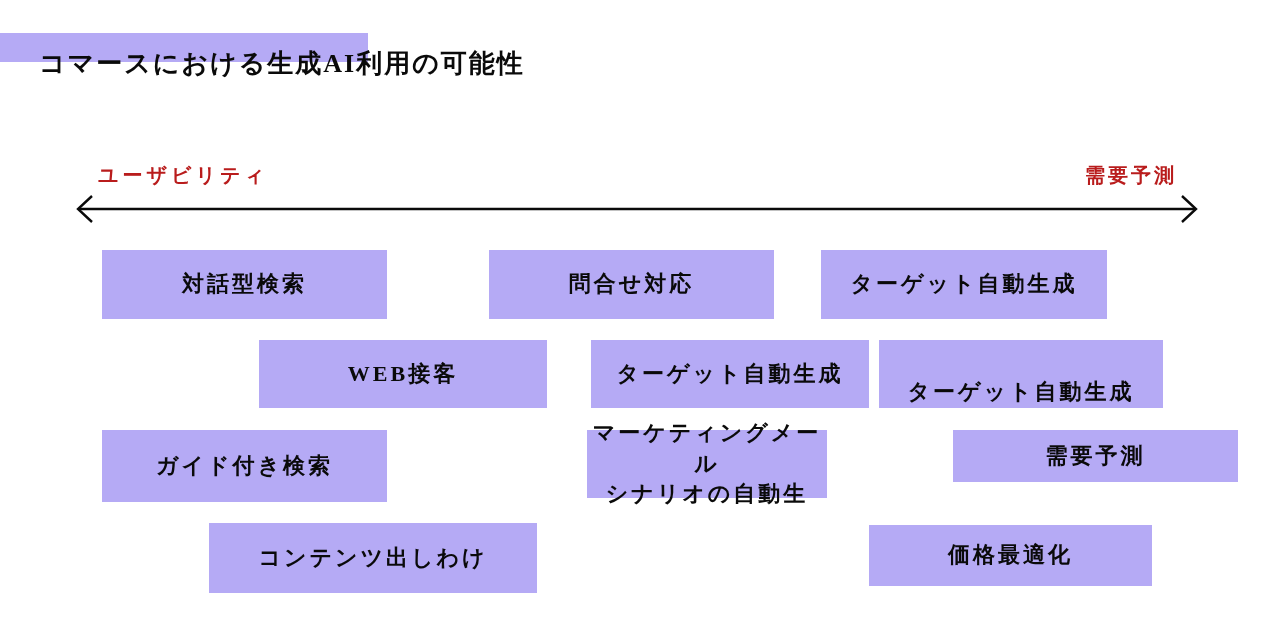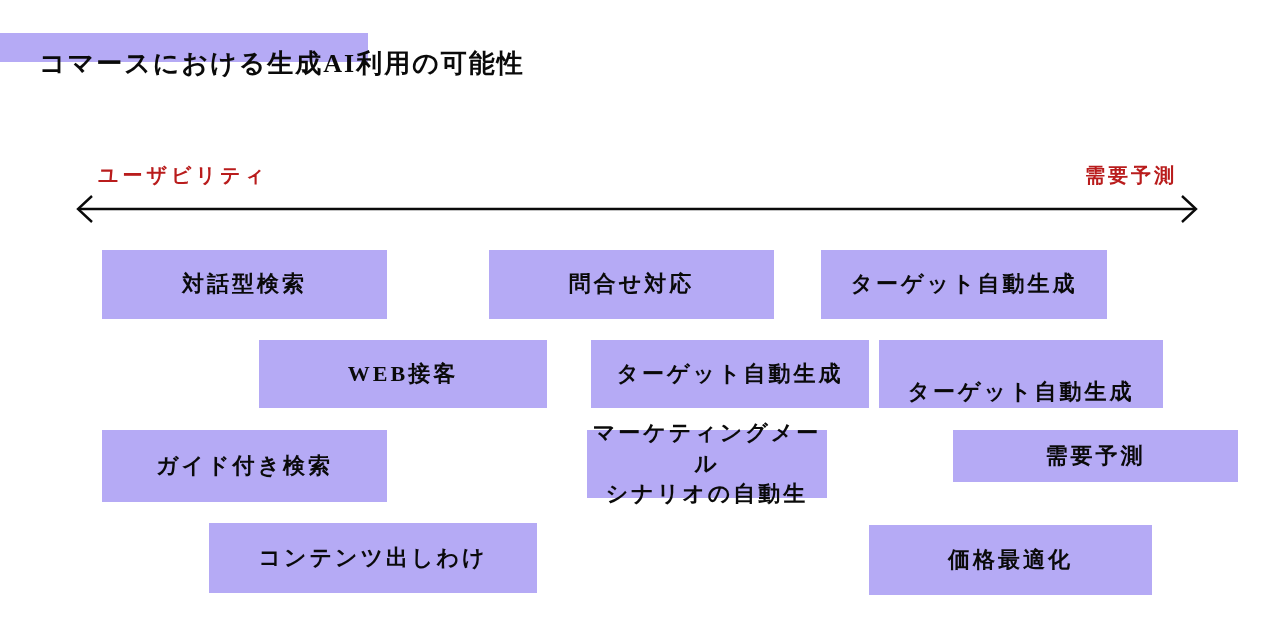--- a/index.html
+++ b/index.html
@@ -73,21 +73,21 @@
   .b1  { left: 102px; top: 250px; width: 285px; height: 69px; }
   .b2  { left: 489px; top: 250px; width: 285px; height: 69px; }
   .b3  { left: 821px; top: 250px; width: 286px; height: 69px; }
   .b4  { left: 259px; top: 340px; width: 288px; height: 68px; }
   .b5  { left: 591px; top: 340px; width: 278px; height: 68px; }
   .b6  { left: 879px; top: 340px; width: 284px; height: 68px; align-items: flex-end; }
   .b7  { left: 102px; top: 430px; width: 285px; height: 72px; }
   .b8  { left: 587px; top: 430px; width: 240px; height: 68px; }
   .b9  { left: 953px; top: 430px; width: 285px; height: 52px; }
   .b10 { left: 209px; top: 523px; width: 328px; height: 70px; }
-  .b11 { left: 869px; top: 525px; width: 283px; height: 70px; }
+  .b11 { left: 869px; top: 525px; width: 283px; height: 61px; }
 </style>
 </head>
 <body>
 
 <div class="canvas">
 
   <div class="hl-bar"></div>
   <h1 class="title">コマースにおける生成AI利用の可能性</h1>
 
   <div class="axis-label left">ユーザビリティ</div>

